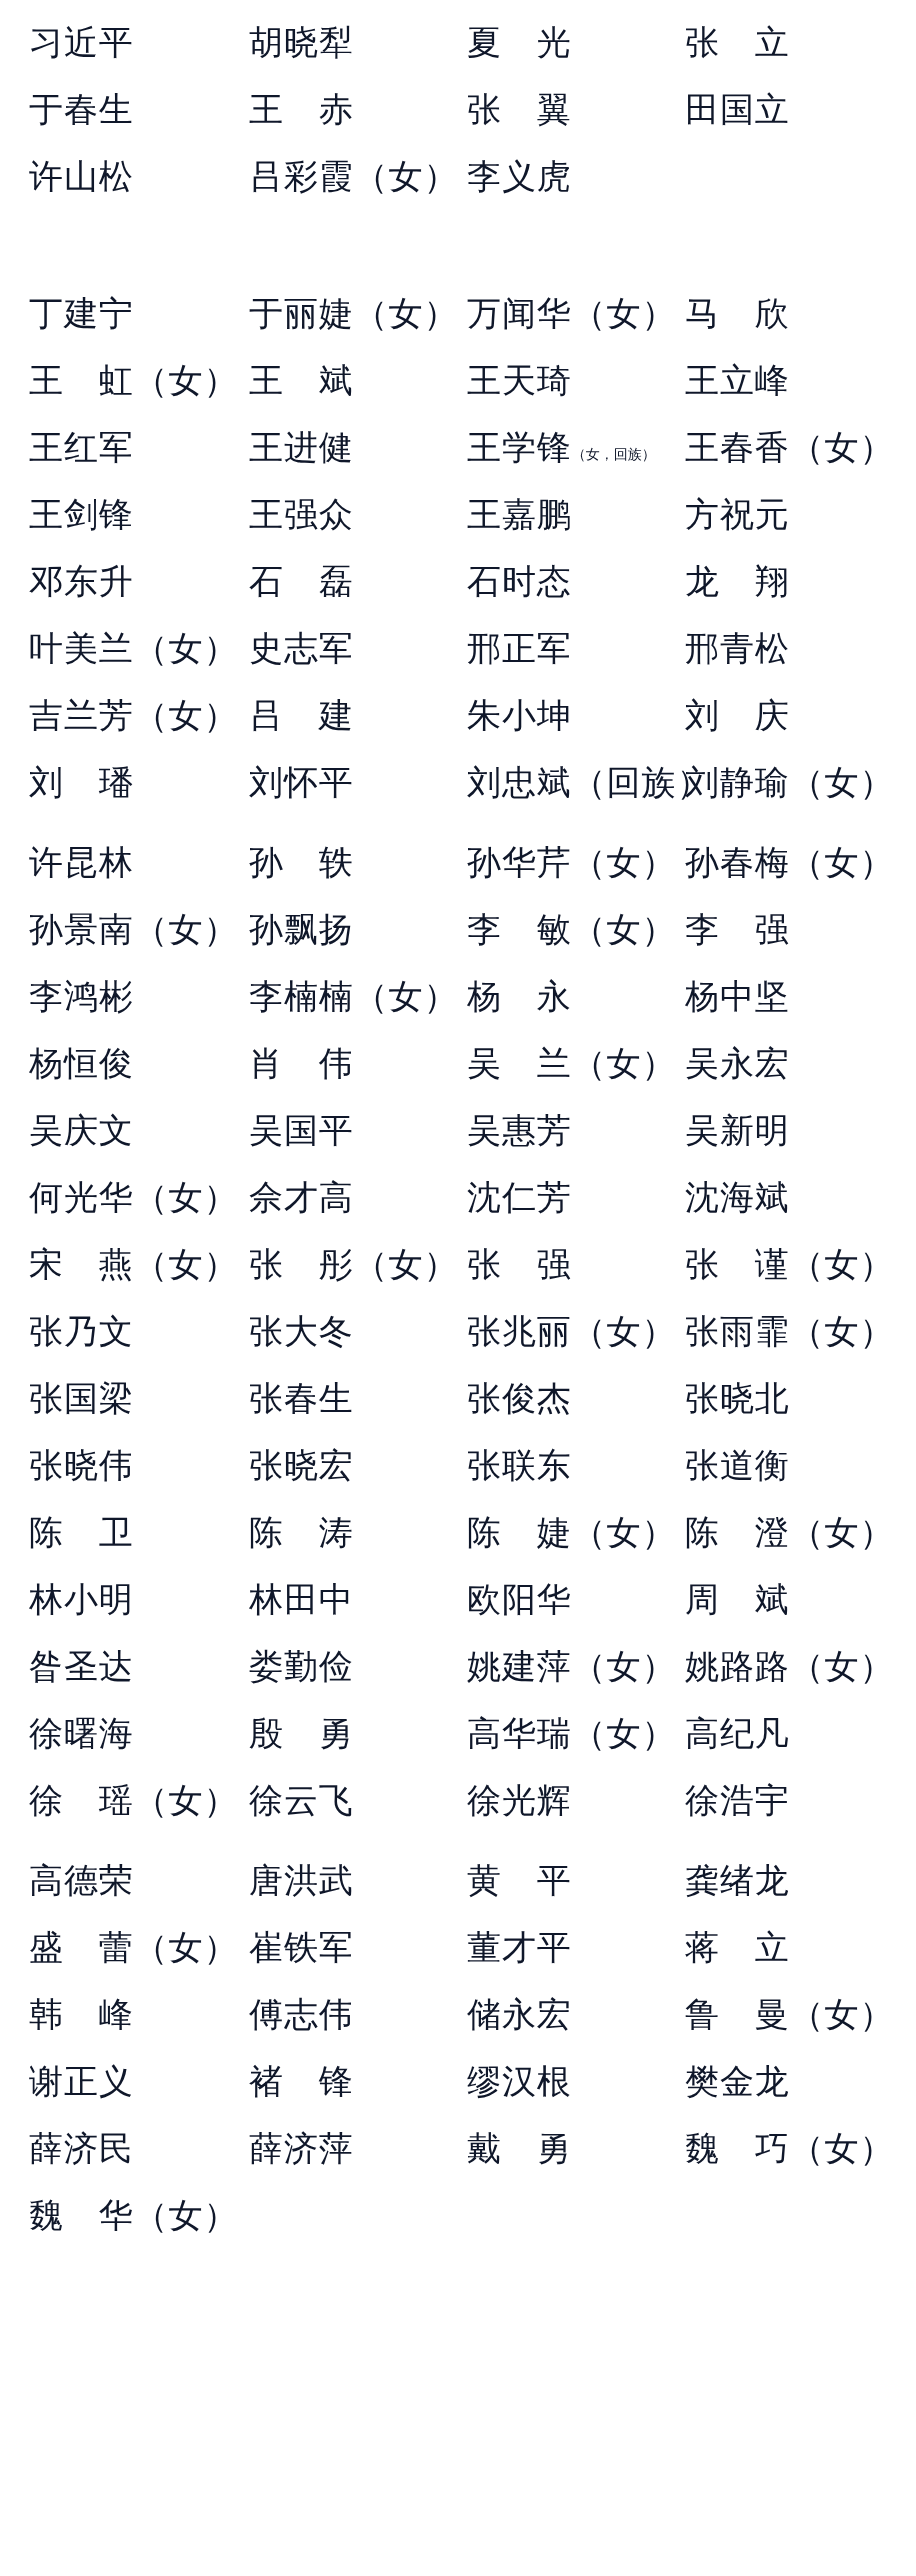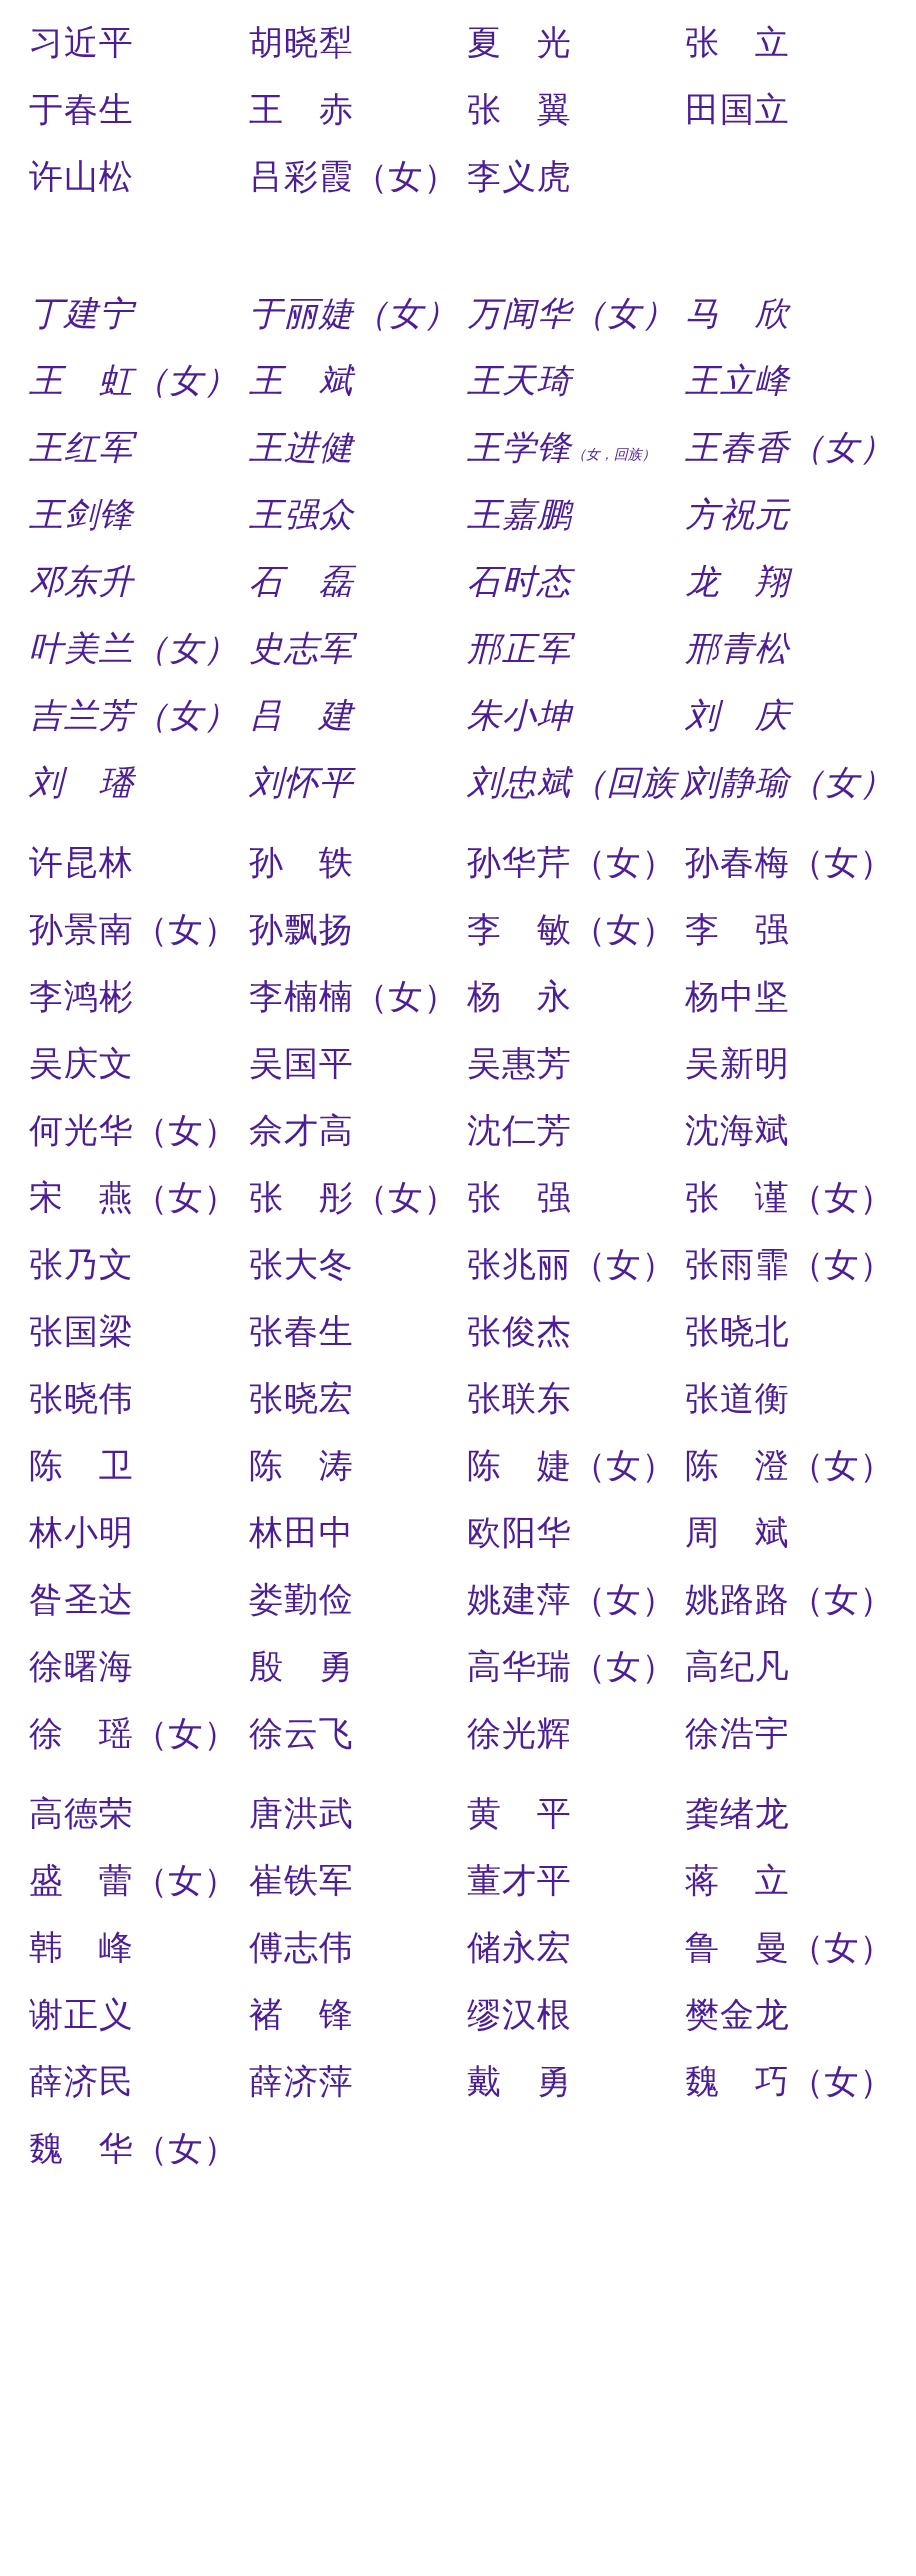--- a/index.html
+++ b/index.html
@@ -7,27 +7,27 @@
     padding: 0;
     background: #ffffff;
   }
   .page {
     position: relative;
     width: 917px;
     height: 2576px;
     background: #ffffff;
     overflow: hidden;
     font-family: "Liberation Serif", "DejaVu Serif", serif;
-    color: #4c1d95;
+    color: #0f172a;
   }
   .list {
     padding-top: 9px;
   }
   .group { }
-  .group.g2 { margin-top: 70px; font-style: italic; }
+  .group.g2 { margin-top: 70px; }
   .group.g3 { margin-top: 13.4px; }
   .group.g4 { margin-top: 13.4px; }
   .row {
     display: grid;
     grid-template-columns: 220px 218px 218px auto;
     height: 67px;
     align-items: center;
     padding-left: 29px;
   }
   .cell {
@@ -129,20 +129,26 @@
           <div class="cell">李　敏（女）</div>
           <div class="cell">李　强</div>
         </div>
         <div class="row">
           <div class="cell">李鸿彬</div>
           <div class="cell">李楠楠（女）</div>
           <div class="cell">杨　永</div>
           <div class="cell">杨中坚</div>
         </div>
         <div class="row">
+          <div class="cell">杨恒俊</div>
+          <div class="cell">肖　伟</div>
+          <div class="cell">吴　兰（女）</div>
+          <div class="cell">吴永宏</div>
+        </div>
+        <div class="row">
           <div class="cell">吴庆文</div>
           <div class="cell">吴国平</div>
           <div class="cell">吴惠芳</div>
           <div class="cell">吴新明</div>
         </div>
         <div class="row">
           <div class="cell">何光华（女）</div>
           <div class="cell">佘才高</div>
           <div class="cell">沈仁芳</div>
           <div class="cell">沈海斌</div>

